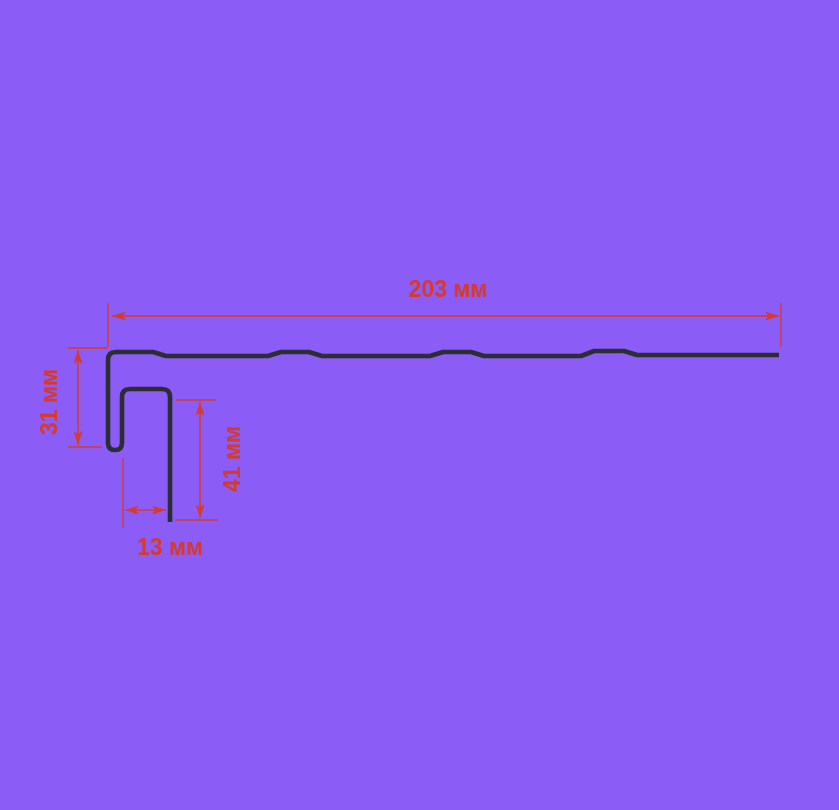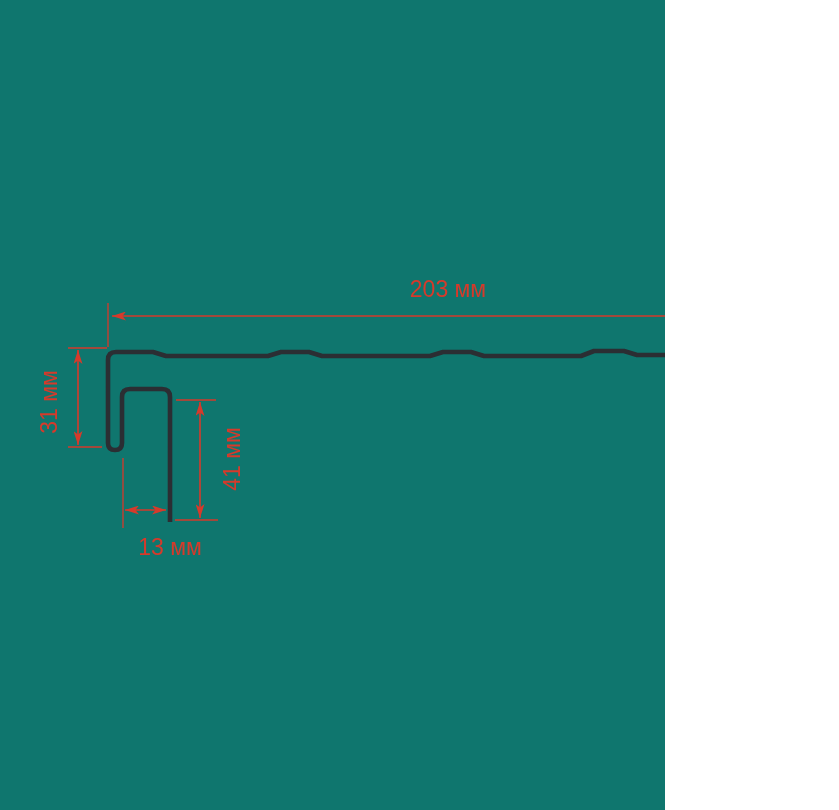--- a/index.html
+++ b/index.html
@@ -2,25 +2,26 @@
 <html><head>
 <meta charset="utf-8">
 <style>
   html, body {
     margin: 0;
     padding: 0;
     background: #ffffff;
   }
   .canvas {
     position: relative;
-    width: 665px;
+    width: 839px;
     height: 810px;
-    background: #0f766e;
+    background: #8b5cf6;
     overflow: hidden;
     font-family: "Liberation Sans", sans-serif;
+    font-weight: bold;
   }
   svg text {
     font-family: "Liberation Sans", sans-serif;
     font-size: 23px;
     fill: #d63a2b;
   }
 </style>
 </head>
 <body>
 

